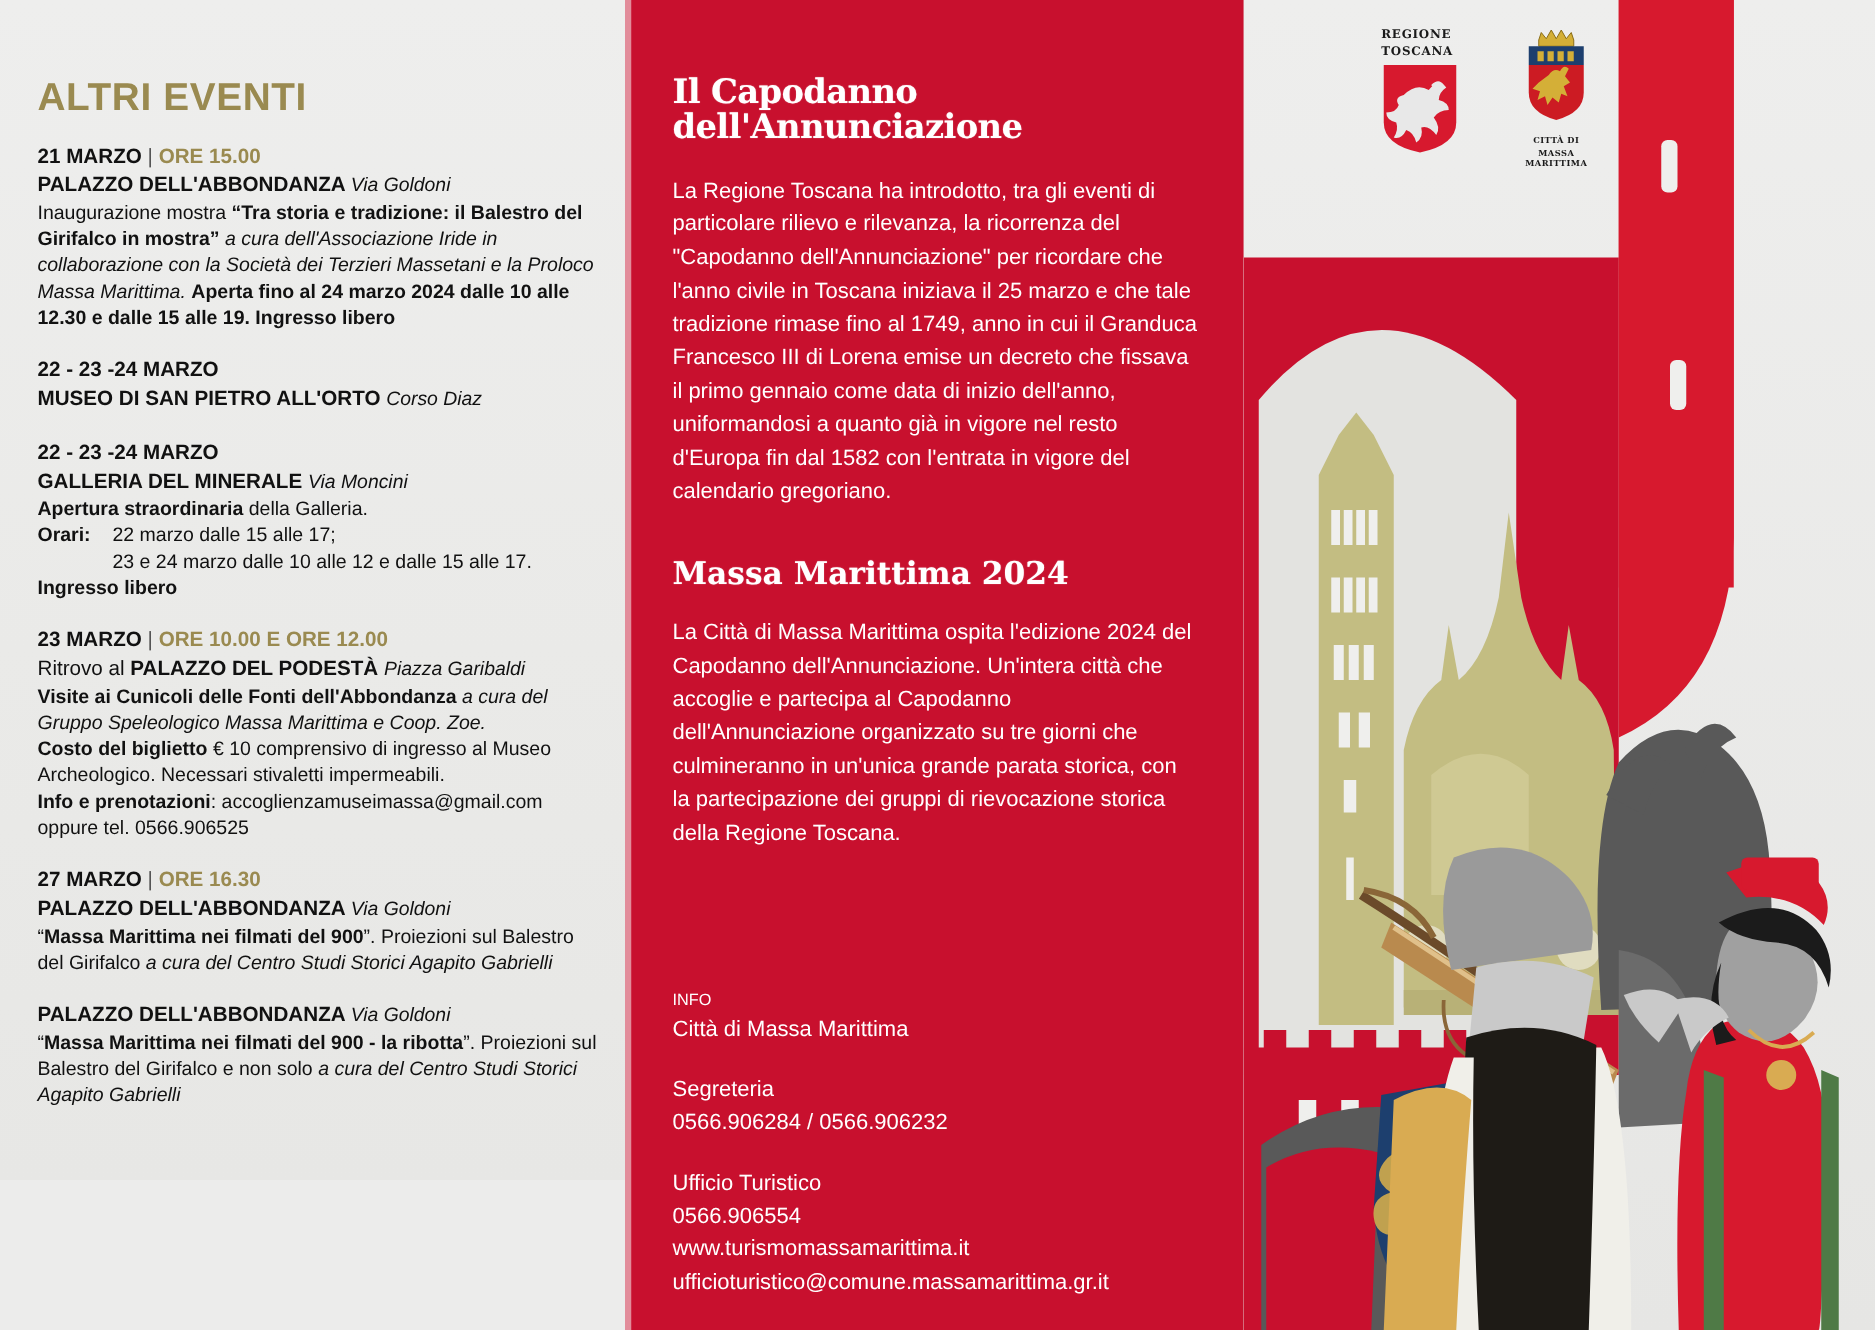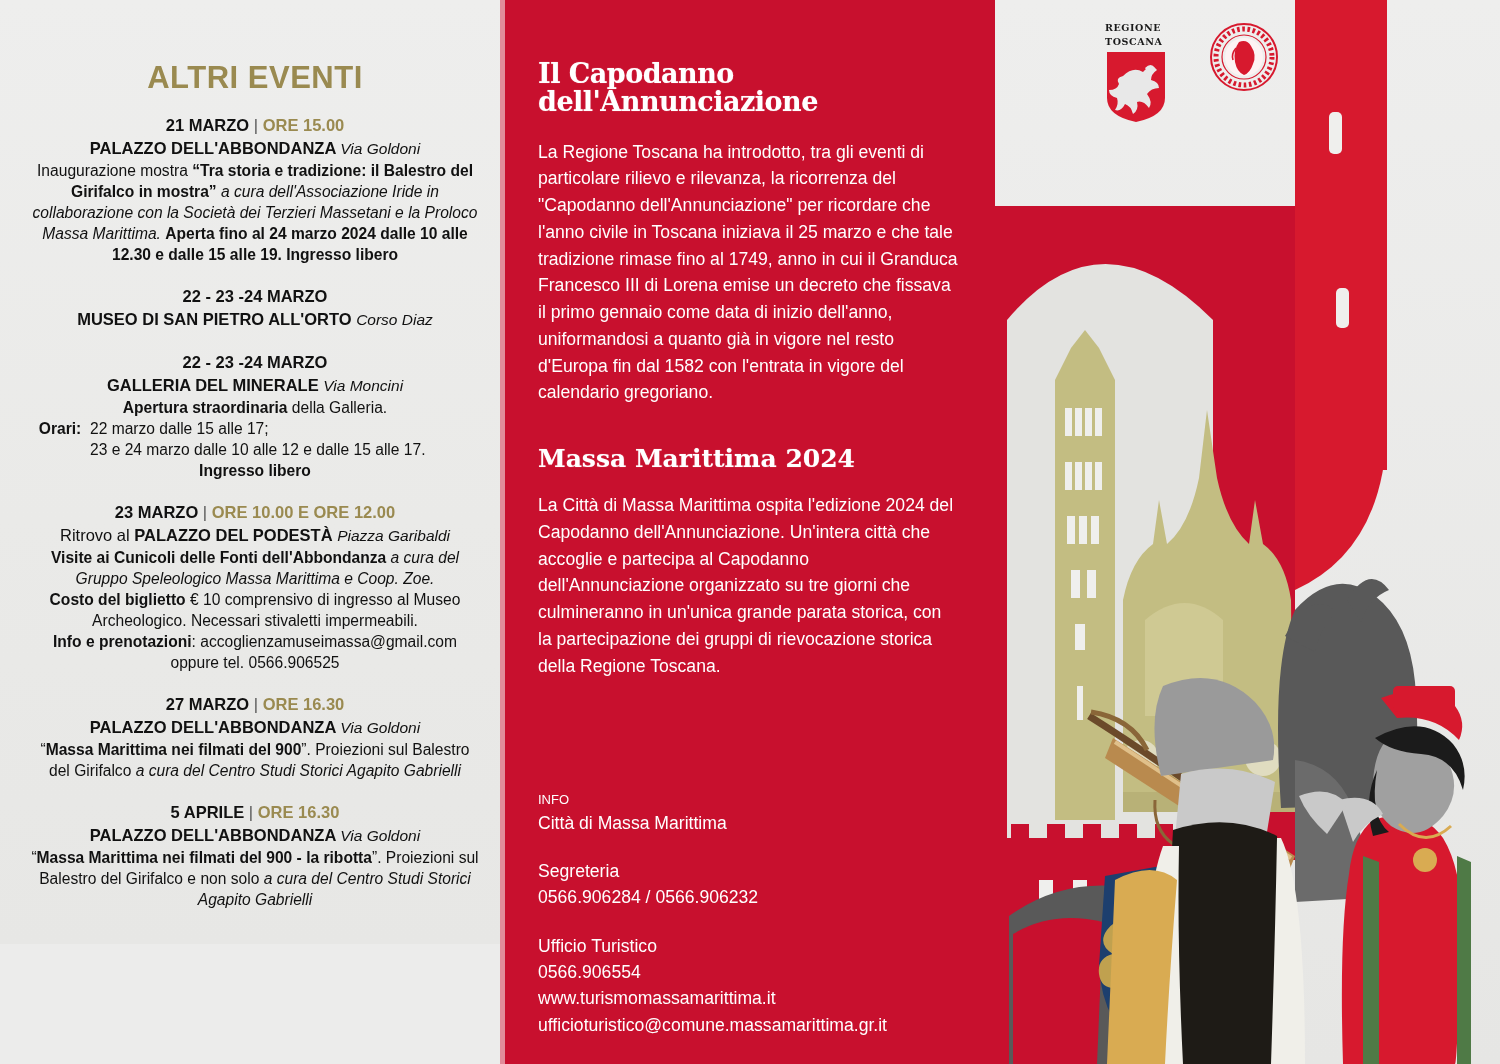--- a/index.html
+++ b/index.html
@@ -8,21 +8,20 @@
     background:#e9e9e7;
     font-family:"Liberation Sans", sans-serif;
     -webkit-font-smoothing:antialiased;
   }
   .page{position:relative;width:1500px;height:1064px;overflow:hidden;background:#ececeb;}
 
   
   .panel-left{
     position:absolute;left:0;top:0;width:500px;height:944px;
     background:linear-gradient(180deg,#eeeeed 0%,#eaeae8 55%,#e7e7e5 100%);
-    text-align:center;
   }
   .panel-mid{
     position:absolute;left:500px;top:0;width:495px;height:1064px;
     background:#c8102e;overflow:hidden;
   }
   .panel-right{
     position:absolute;left:995px;top:0;width:505px;height:1064px;
     background:linear-gradient(180deg,#eeeeed 0%,#e6e6e4 100%);overflow:hidden;
   }
   .edge-strip{position:absolute;top:0;width:5px;height:1064px;background:#f3dfe2;opacity:.6;}
@@ -163,25 +162,20 @@
         <div class="ev-place">
           <span>PALAZZO DELL'ABBONDANZA</span>
           <span class="addr">Via Goldoni</span>
         </div>
         <div class="ev-body">
           “<b>Massa Marittima nei filmati del 900</b>”. Proiezioni sul Balestro del Girifalco <i>a cura del Centro Studi Storici Agapito Gabrielli</i>
         </div>
       </div>
 
       <div class="ev">
-        <div class="ev-head">
-          <span>5 APRILE</span>
-          <span class="sep">|</span>
-          <span class="gold">ORE 16.30</span>
-        </div>
         <div class="ev-place">
           <span>PALAZZO DELL'ABBONDANZA</span>
           <span class="addr">Via Goldoni</span>
         </div>
         <div class="ev-body">
           “<b>Massa Marittima nei filmati del 900 - la ribotta</b>”. Proiezioni sul Balestro del Girifalco e non solo <i>a cura del Centro Studi Storici Agapito Gabrielli</i>
         </div>
       </div>
 
     </div>
@@ -309,20 +303,40 @@
         <div class="rt-text">TOSCANA</div>
         <svg width="62" height="74" viewBox="0 0 62 74">
           <path d="M2 2 L60 2 L60 48 q0 18 -29 24 q-29 -6 -29 -24 Z" fill="#d7192e"></path>
           <g fill="#e8e8e8">
             <path d="M18 26 q10 -10 20 -4 q8 -10 14 -2 q-6 4 -6 10 q8 2 8 8 q-8 0 -12 6 q6 8 2 14 q-6 -8 -12 -6 q2 8 -4 12 q-2 -8 -8 -10 q-4 8 -10 6 q4 -6 2 -12 q-8 -2 -8 -8 q8 0 10 -6 q-4 -6 4 -8 Z"></path>
             <path d="M40 18 q6 -6 10 0 q-5 1 -6 6 Z"></path>
           </g>
         </svg>
       </div>
 
+      <div class="logo-mm">
+        <svg width="60" height="78" viewBox="0 0 60 78">
+
+          <path d="M16 10 L18 4 L22 9 L26 2 L30 9 L34 2 L38 9 L42 4 L44 10 L44 15 L16 15 Z" fill="#d4af37" stroke="#8a6d16" stroke-width=".8"></path>
+
+          <path d="M8 15 L52 15 L52 30 L8 30 Z" fill="#1d3f6e"></path>
+          <g fill="#d4af37">
+            <rect x="15" y="19" width="5" height="8"></rect>
+              <rect x="23" y="19" width="5" height="8"></rect>
+            <rect x="31" y="19" width="5" height="8"></rect>
+              <rect x="39" y="19" width="5" height="8"></rect>
+          </g>
+
+          <path d="M8 30 L52 30 L52 52 q0 16 -22 22 q-22 -6 -22 -22 Z" fill="#cc1b23"></path>
+
+          <path d="M24 38 q4 -6 9 -3 q3 -6 7 -2 l-3 6 l4 5 l-5 3 l3 8 l-5 -2 l-2 7 l-5 -4 l-4 6 l-2 -7 l-6 3 l2 -7 l-6 -2 l5 -5 Z" fill="#d4af37"></path>
+        </svg>
+        <div class="mm-cap">CITTÀ DI</div>
+        <div class="mm-cap">MASSA MARITTIMA</div>
+      </div>
 
       <div class="logo-seal">
         <svg width="70" height="70" viewBox="0 0 70 70">
           <circle cx="35" cy="35" r="33" fill="none" stroke="#d7192e" stroke-width="2"></circle>
           <circle cx="35" cy="35" r="28" fill="none" stroke="#d7192e" stroke-width="5" stroke-dasharray="2.6 2.6"></circle>
           <circle cx="35" cy="35" r="22" fill="none" stroke="#d7192e" stroke-width="1.2"></circle>
           <circle cx="35" cy="35" r="19" fill="#fdf2f3"></circle>
           <path d="M30 20 q8 -3 12 4 q6 9 2 18 q-3 9 -9 11 q-7 -3 -9 -13 q-2 -12 4 -20 Z" fill="#d7192e"></path>
           <path d="M27 26 q-5 6 -3 12" stroke="#d7192e" stroke-width="1.6" fill="none"></path>
         </svg>

